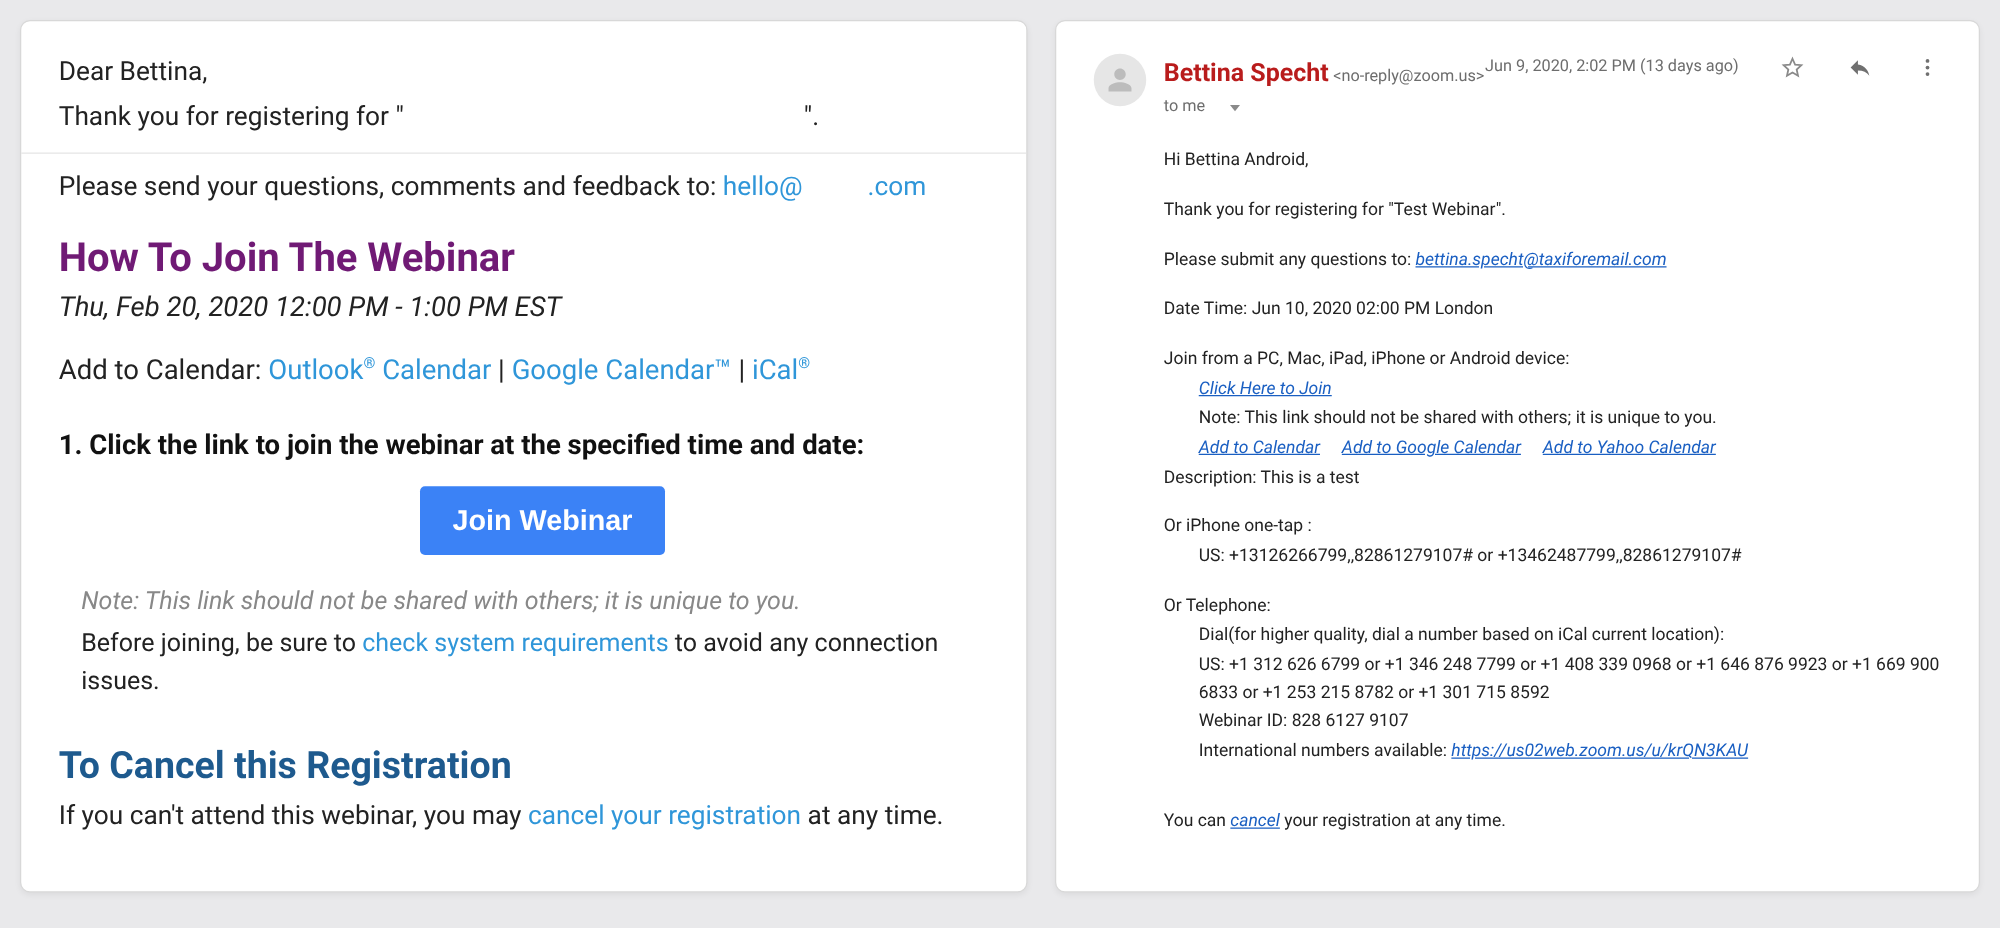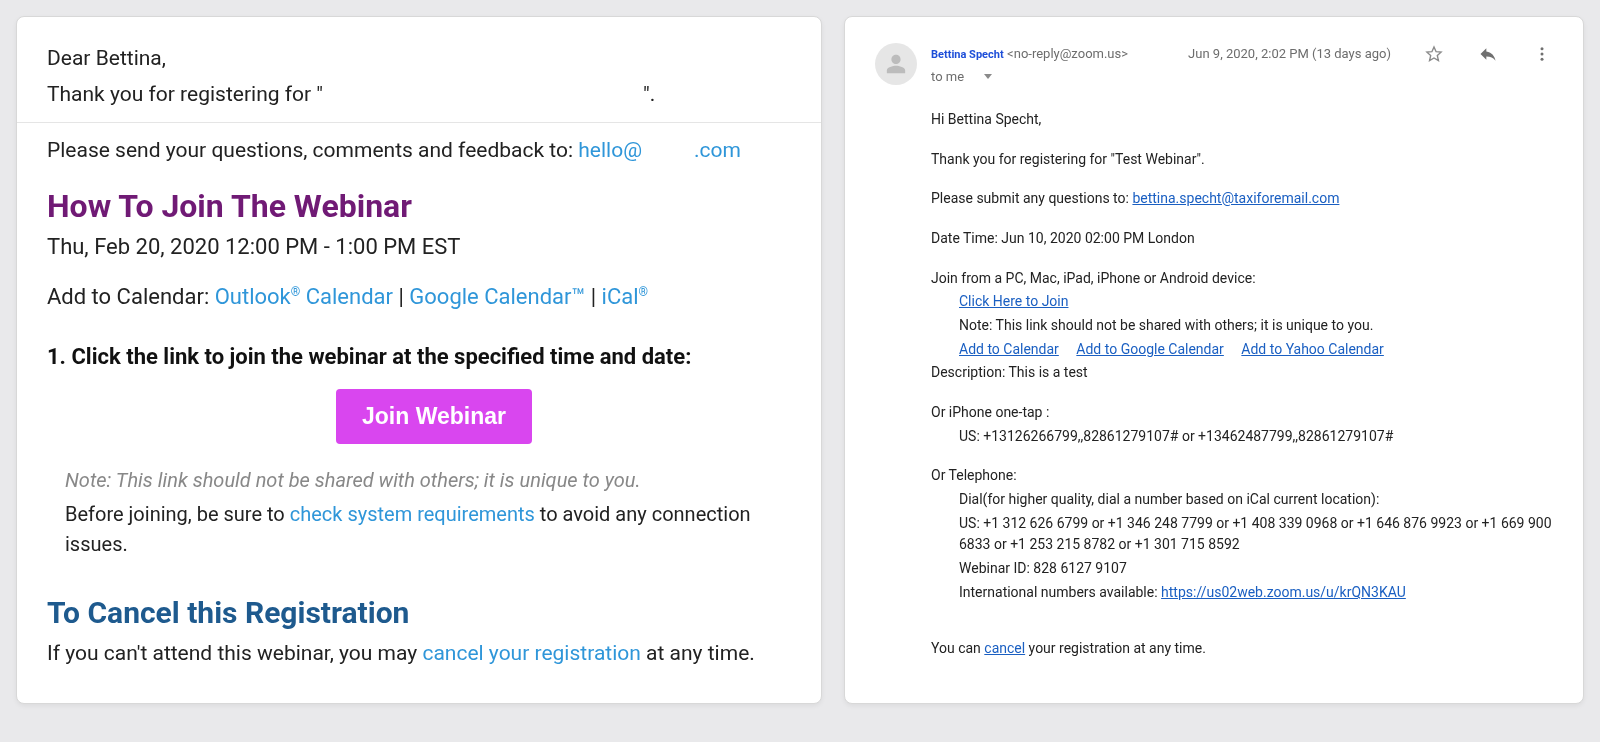--- a/index.html
+++ b/index.html
@@ -11,50 +11,50 @@
 
     
     .left p { font-size: 21px; color: #222; line-height: 1.45; }
     .left .greeting { margin-bottom: 6px; }
     .left .thankyou { margin-bottom: 10px; }
     .left .divider { border: none; border-top: 1px solid #e5e5e5; margin: 12px -30px 12px -30px; }
     .left .feedback { margin-bottom: 22px; }
     .link-blue { color: #2f96d9; }
     sup { font-size: .55em; vertical-align: super; }
     .left h2.section-title { font-size: 32px; font-weight: 700; color: #701a75; margin-bottom: 6px; }
-    .left .datetime { font-size: 22px; color: #222; margin-bottom: 18px; }
+    .left .datetime { font-size: 22px; color: #222; margin-bottom: 18px; font-style: italic; }
     .left .addcal { font-size: 22px; margin-bottom: 28px; }
     .left .step { font-size: 22px; font-weight: 700; color: #111; margin-bottom: 16px; }
     .left .btn-row { text-align: center; margin-bottom: 22px; }
-    .join-btn { display: inline-block; background: #d946ef; color: #fff; font-size: 23px; font-weight: 600; padding: 14px 26px; border-radius: 4px; border: none; cursor: pointer; margin-left: 30px; }
+    .join-btn { display: inline-block; background: #3b82f6; color: #fff; font-size: 23px; font-weight: 600; padding: 14px 26px; border-radius: 4px; border: none; cursor: pointer; margin-left: 30px; }
     .left .note { font-size: 20px; font-style: italic; color: #888; margin-left: 18px; margin-bottom: 4px; }
     .left .before { font-size: 20px; color: #222; margin-left: 18px; margin-bottom: 36px; line-height: 1.5; }
     .left h2.cancel-title { font-size: 30px; font-weight: 700; color: #1e5a8e; margin-bottom: 8px; }
     .left .cancel-text { font-size: 21px; color: #222; }
 
     
     .right { font-size: 14px; color: #3c3c3c; line-height: 1.55; }
     .gmhead { display: flex; align-items: flex-start; }
     .avatar { width: 42px; height: 42px; background: #e6e6e6; border-radius: 50%; display: flex; align-items: center; justify-content: center; flex-shrink: 0; margin-right: 14px; }
     .avatar svg { fill: #bcbcbc; }
     .sender-block { flex: 1; }
-    .sender-name { font-weight: 700; color: #1d4ed8; font-size: 11px; }
+    .sender-name { font-weight: 700; color: #b91c1c; font-size: 20px; }
     .sender-addr { color: #6d6d6d; font-size: 13px; }
     .to-line { color: #6d6d6d; font-size: 13px; display: flex; align-items: center; gap: 20px; margin-top: 2px; }
     .chev { display: inline-block; width: 0; height: 0; border-left: 4px solid transparent; border-right: 4px solid transparent; border-top: 5px solid #8a8a8a; }
     .meta-right { display: flex; align-items: center; gap: 32px; color: #6d6d6d; }
     .meta-right .date { font-size: 13px; }
     .icon-btn { cursor: pointer; display: flex; align-items: center; justify-content: center; width: 22px; height: 22px; }
     .icon-btn svg { fill: #707070; }
 
     .gmbody { margin-left: 56px; margin-top: 22px; }
     .gmbody p { margin-bottom: 18px; font-size: 14px; color: #222; }
     .gmbody .tight { margin-bottom: 2px; }
     .gmbody .indent { margin-left: 28px; }
-    .glink { color: #1a5fc2; text-decoration: underline; cursor: pointer; }
+    .glink { color: #1a5fc2; text-decoration: underline; cursor: pointer; font-style: italic; }
     .cal-links { margin-left: 28px; margin-bottom: 2px; }
     .cal-links span.glink { margin-right: 14px; }
   </style>
 </head>
 <body>
 
 <div class="card-wrap">
 
   <div class="card left">
     <p class="greeting">Dear Bettina,</p>
@@ -120,21 +120,21 @@
           <svg width="18" height="18" viewBox="0 0 24 24">
               <circle cx="12" cy="5" r="2"></circle>
               <circle cx="12" cy="12" r="2"></circle>
               <circle cx="12" cy="19" r="2"></circle>
             </svg>
         </span>
       </div>
     </div>
 
     <div class="gmbody">
-      <p>Hi Bettina Specht,</p>
+      <p>Hi Bettina Android,</p>
       <p>Thank you for registering for "Test Webinar".</p>
       <p>
         <span>Please submit any questions to: </span><span class="glink">bettina.specht@taxiforemail.com</span>
       </p>
       <p>Date Time: Jun 10, 2020 02:00 PM London</p>
 
       <p class="tight">Join from a PC, Mac, iPad, iPhone or Android device:</p>
       <p class="tight indent"><span class="glink">Click Here to Join</span></p>
       <p class="tight indent">Note: This link should not be shared with others; it is unique to you.</p>
       <p class="tight cal-links">

